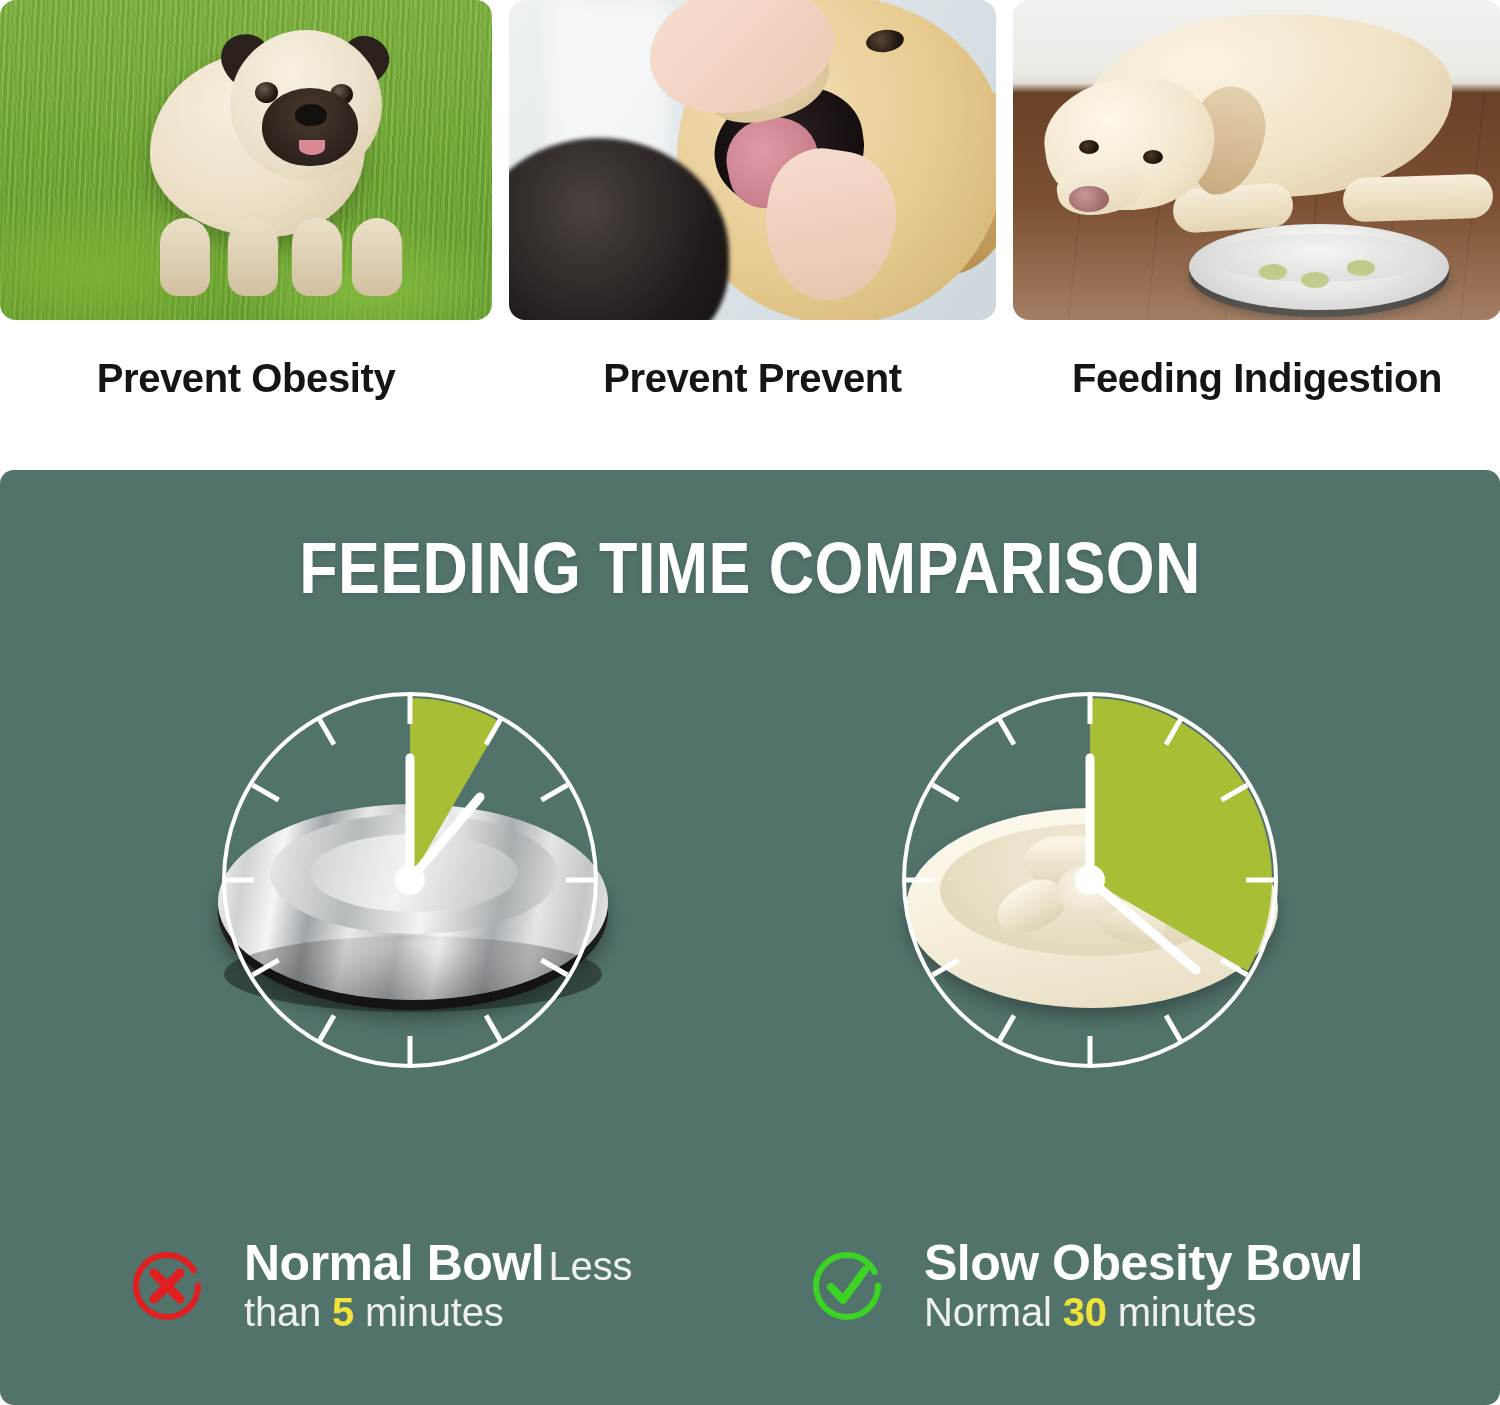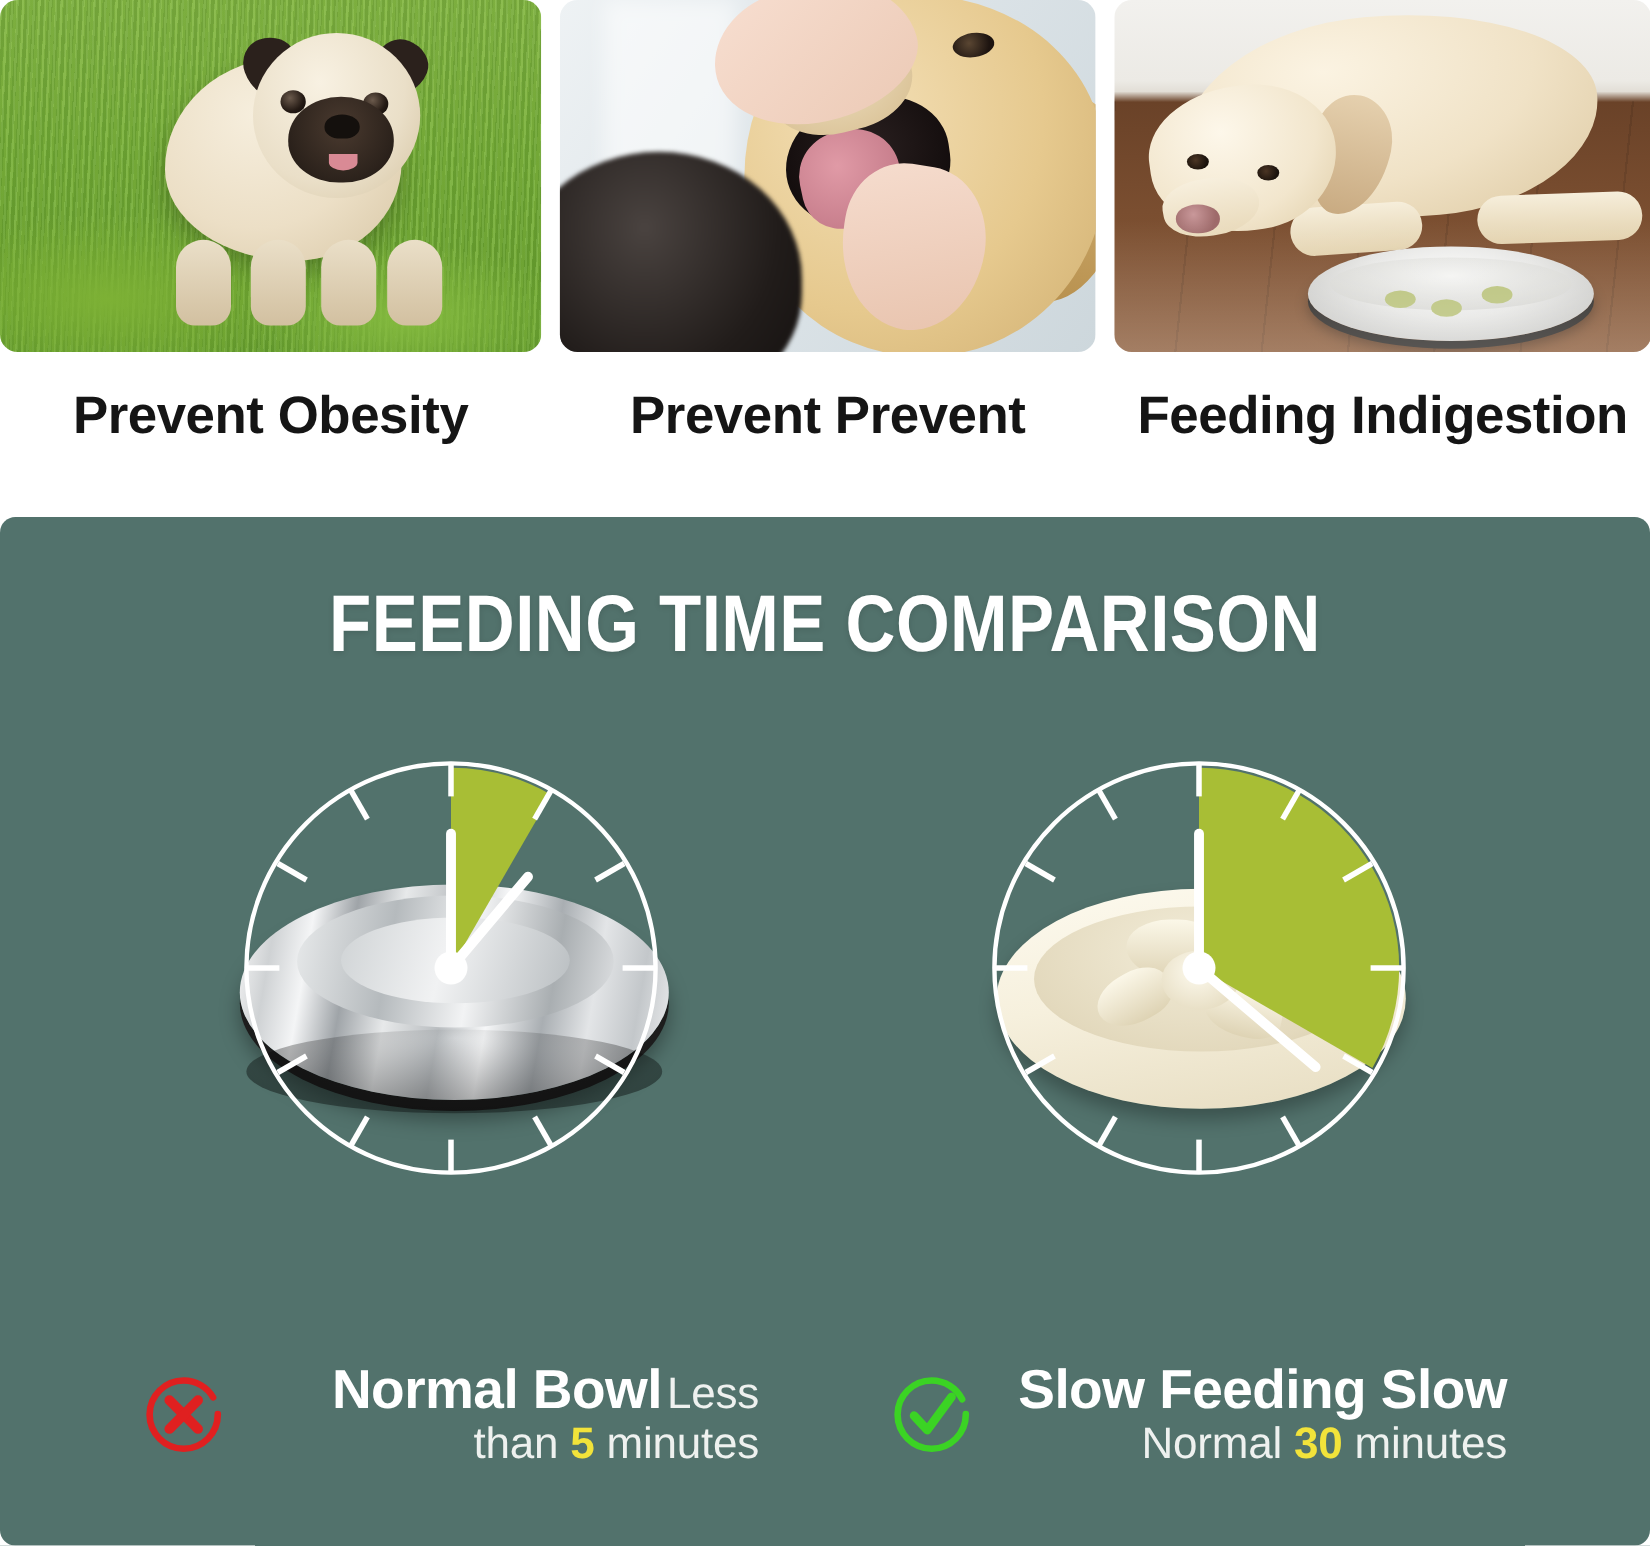--- a/index.html
+++ b/index.html
@@ -204,21 +204,21 @@
   }
   .bowl3 .kib{ position:absolute; width:28px; height:16px; border-radius:50%; background:#b9c27a; }
 
   
   .captions{
     position:absolute; left:0; top:318px; width:1500px; height:120px;
     display:flex; align-items:center;
   }
   .caption{
     flex:0 0 auto; text-align:center;
-    font-size:48px; font-weight:600; color:#151515; letter-spacing:-.4px;
+    font-size:40px; font-weight:600; color:#151515; letter-spacing:-.4px;
   }
   .caption.c1{ width:492px; }
   .caption.c2{ width:487px; margin-left:17px; }
   .caption.c3{ width:488px; margin-left:17px; }
 
   
   .panel{
     position:absolute; left:0; top:470px; width:1500px; height:935px;
     background:#52726c; border-radius:14px;
   }
@@ -296,21 +296,21 @@
     position:absolute; left:150px; top:66px; width:70px; height:54px;
     background:radial-gradient(ellipse at 45% 35%, #fdfaee, #e0d5b6);
     border-radius:50%;
   }
 
   
   .labels{
     position:absolute; left:0; bottom:44px; width:100%; height:150px;
     display:flex; justify-content:center; gap:120px;
   }
-  .label-block{ display:flex; align-items:center; gap:10px; width:560px;text-align:right; }
+  .label-block{ display:flex; align-items:center; gap:40px; width:560px; }
   .mark{ flex:0 0 auto; width:74px; height:74px; }
   .label-text .title{
     color:#ffffff; font-size:50px; font-weight:700; line-height:1.05; letter-spacing:-.5px;
   }
   .label-text .sub{
     color:#eef1ef; font-size:40px; font-weight:400; margin-top:4px; letter-spacing:-.2px;
   }
   .label-text .sub .num{ color:#f2e33a; font-weight:700; }
 </style>
 </head>
@@ -475,18 +475,18 @@
     </div>
 
     <div class="label-block">
       <span class="mark">
         <svg viewBox="0 0 74 74">
           <circle cx="37" cy="37" r="31" fill="none" stroke="#3BD324" stroke-width="6" stroke-linecap="round" stroke-dasharray="180 14"></circle>
           <polyline points="21,38 33,51 55,21" fill="none" stroke="#3BD324" stroke-width="8" stroke-linecap="round" stroke-linejoin="round"></polyline>
         </svg>
       </span>
       <span class="label-text">
-        <span class="title">Slow Feeding Slow</span>
+        <span class="title">Slow Obesity Bowl</span>
         <span class="sub"><span>Normal </span><span class="num">30</span><span> minutes</span></span>
       </span>
     </div>
   </div>
 </div>
 
 </body></html>

